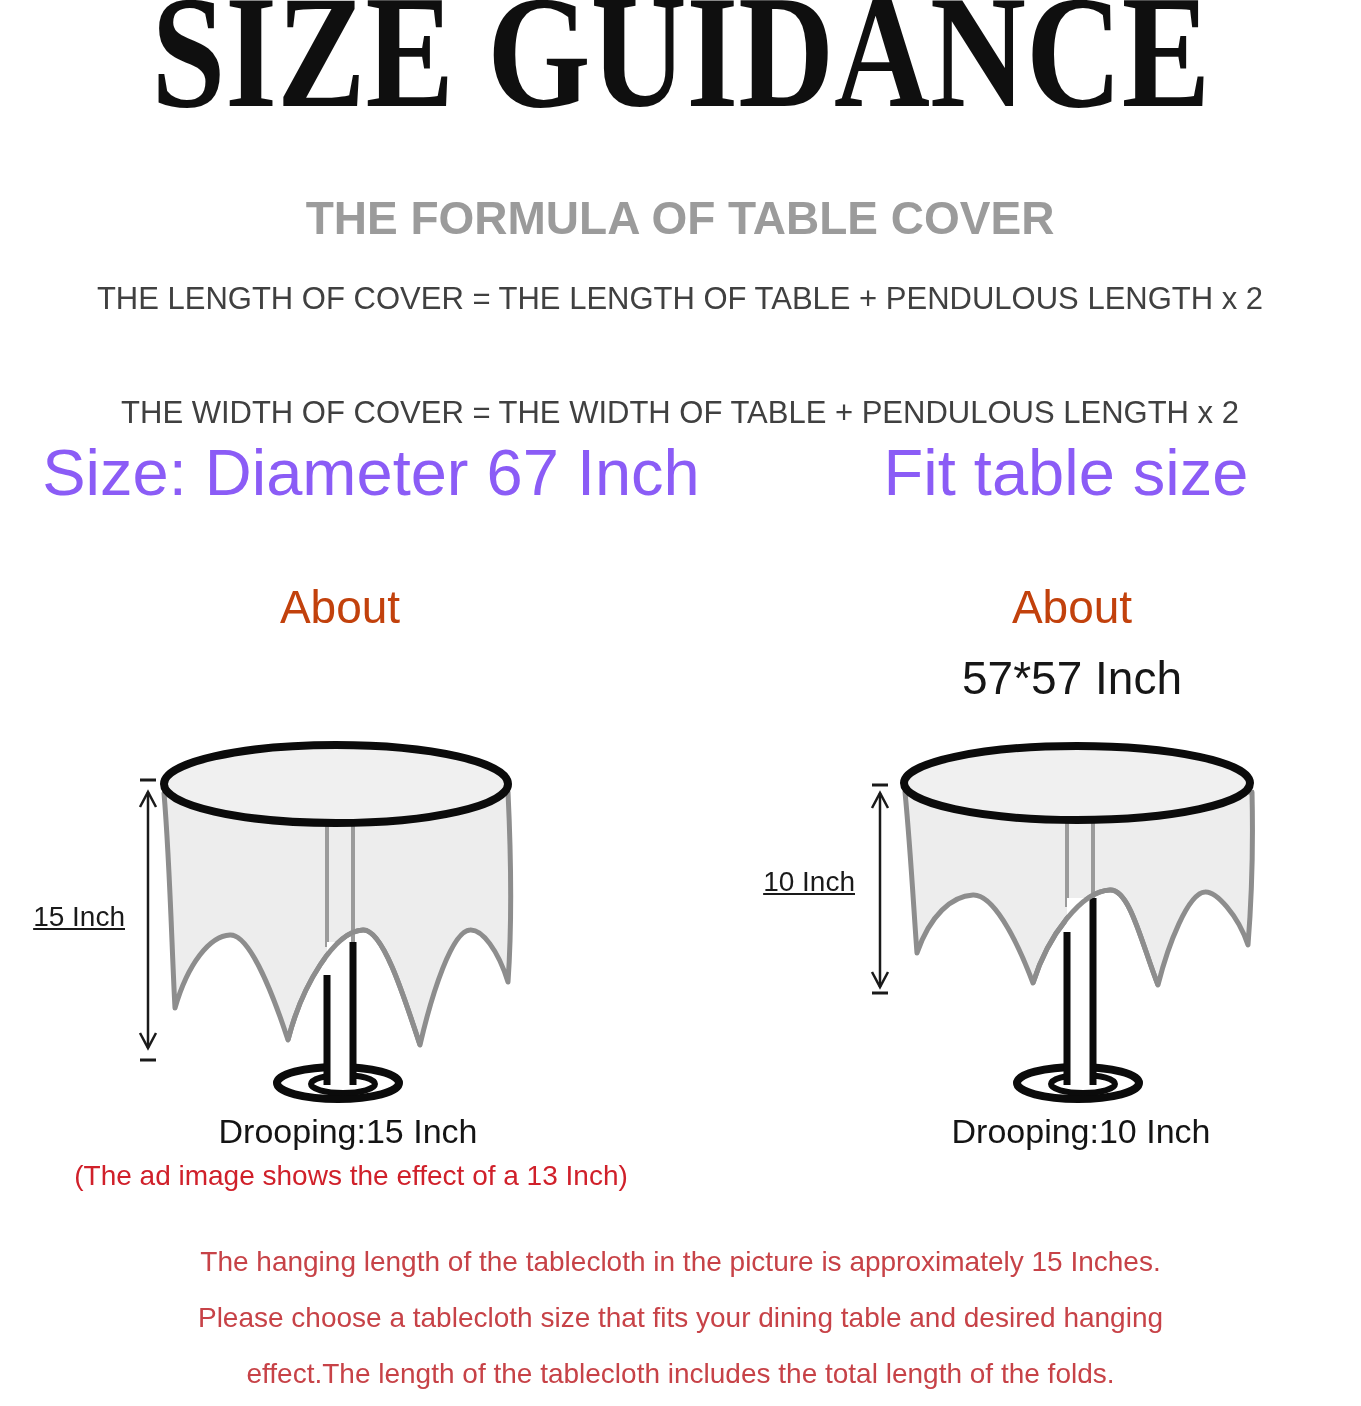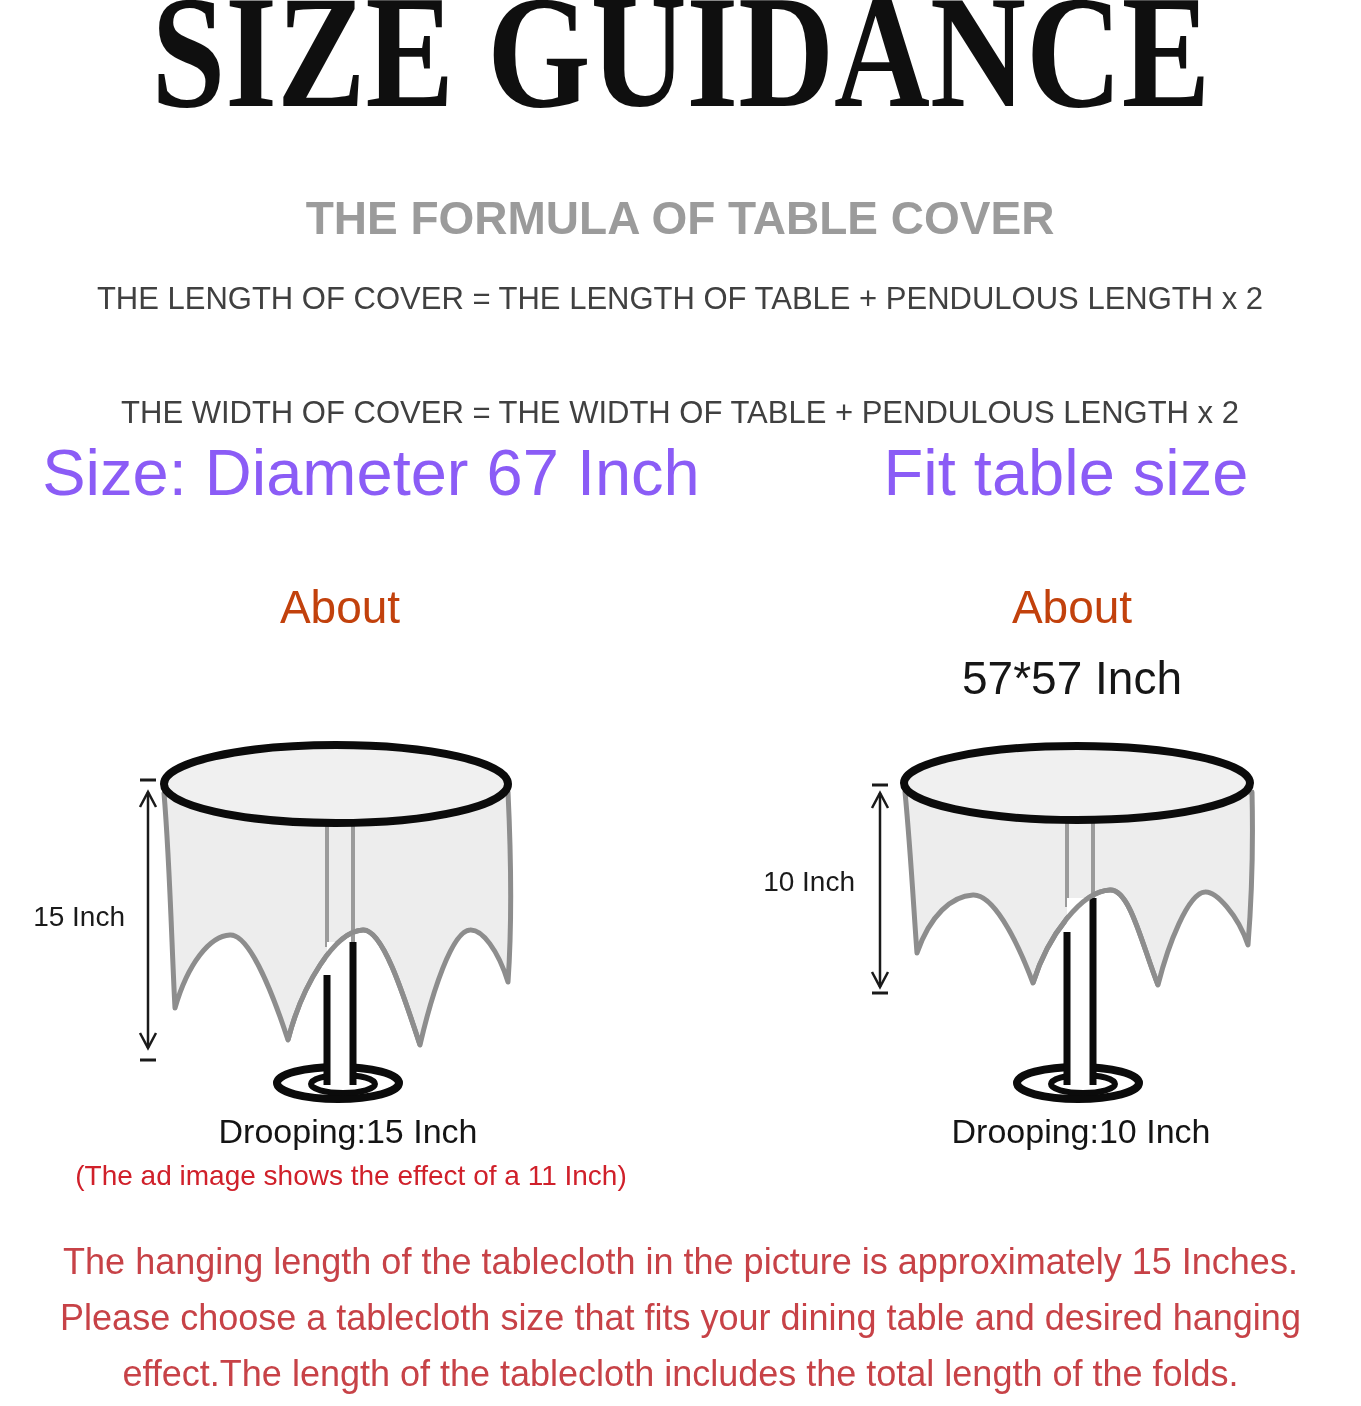--- a/index.html
+++ b/index.html
@@ -14,26 +14,26 @@
          transform-origin:50% 50%;white-space:nowrap;}
 
   .subtitle{left:680px;top:195px;font-size:46px;font-weight:bold;line-height:46px;color:#9b9b9b;}
   .formula{font-size:31px;line-height:31px;color:#404040;left:680px;}
   .formula1{top:283px;} .formula2{top:352px;margin-top:45px;}
 
   .col-heading{font-size:65px;line-height:65px;color:#8b5cf6;top:440px;}
   .about{font-size:46px;line-height:46px;color:#c2410c;top:584px;}
   .sizeval{font-size:46px;line-height:46px;color:#161616;top:655px;}
 
-  .droplabel{font-size:28px;line-height:28px;color:#1a1a1a;width:96px;text-align:right;}
+  .droplabel{font-size:28px;line-height:28px;color:#1a1a1a;width:96px;text-align:right;text-decoration:underline;}
   .drooping{font-size:34px;line-height:34px;color:#141414;top:1114px;}
   .adnote{font-size:28px;line-height:28px;color:#d0202a;left:351px;top:1162px;}
 
   .footer{left:0;top:1234px;width:1361px;text-align:center;color:#c74247;
-          font-size:36px;line-height:56px;}
+          font-size:28px;line-height:56px;}
   .footer div{white-space:nowrap;}
 
   svg{display:block;}
 </style>
 </head>
 <body>
 
 <div id="page">
 
   <div class="abs title-wrap">
@@ -106,21 +106,21 @@
       <line x1="72" y1="258" x2="88" y2="258" stroke-width="3"></line>
     </g>
   </svg>
 
   <div class="abs droplabel" style="left:29px;top:903px;">15 Inch</div>
   <div class="abs droplabel" style="left:759px;top:868px;">10 Inch</div>
 
   <div class="abs ctr drooping" style="left:348px;">Drooping:15 Inch</div>
   <div class="abs ctr drooping" style="left:1081px;">Drooping:10 Inch</div>
 
-  <div class="abs ctr adnote">(The ad image shows the effect of a 11 Inch)</div>
+  <div class="abs ctr adnote">(The ad image shows the effect of a 13 Inch)</div>
 
   <div class="abs footer">
     <div>The hanging length of the tablecloth in the picture is approximately 15 Inches.</div>
     <div>Please choose a tablecloth size that fits your dining table and desired hanging</div>
     <div>effect.The length of the tablecloth includes the total length of the folds.</div>
   </div>
 
 </div>
 
 </body></html>

